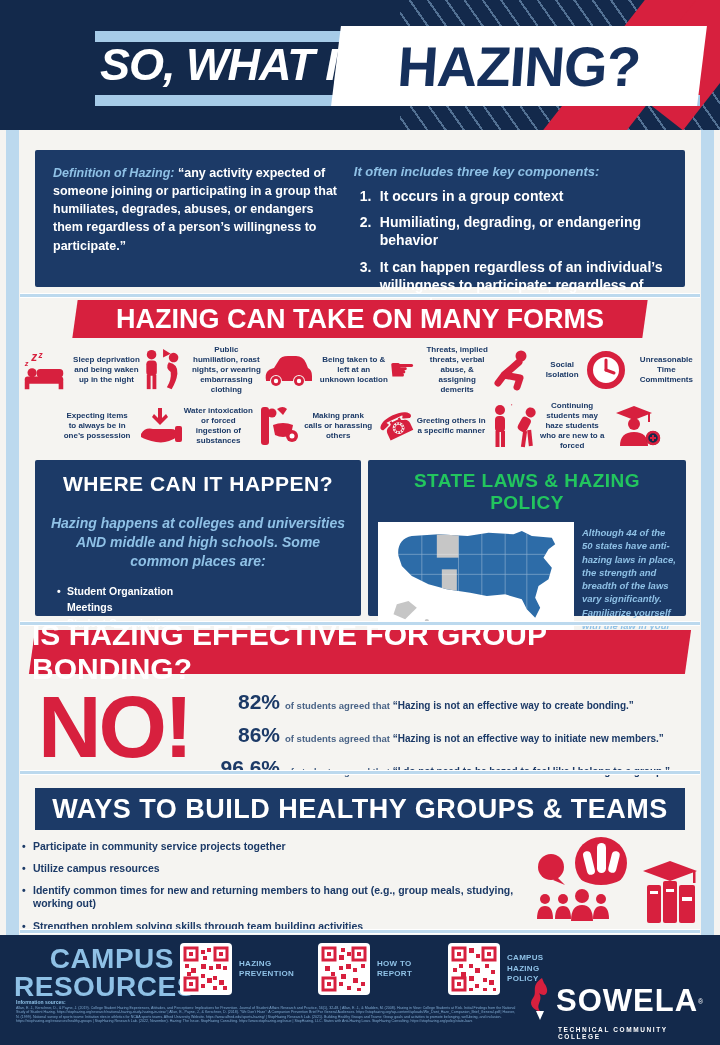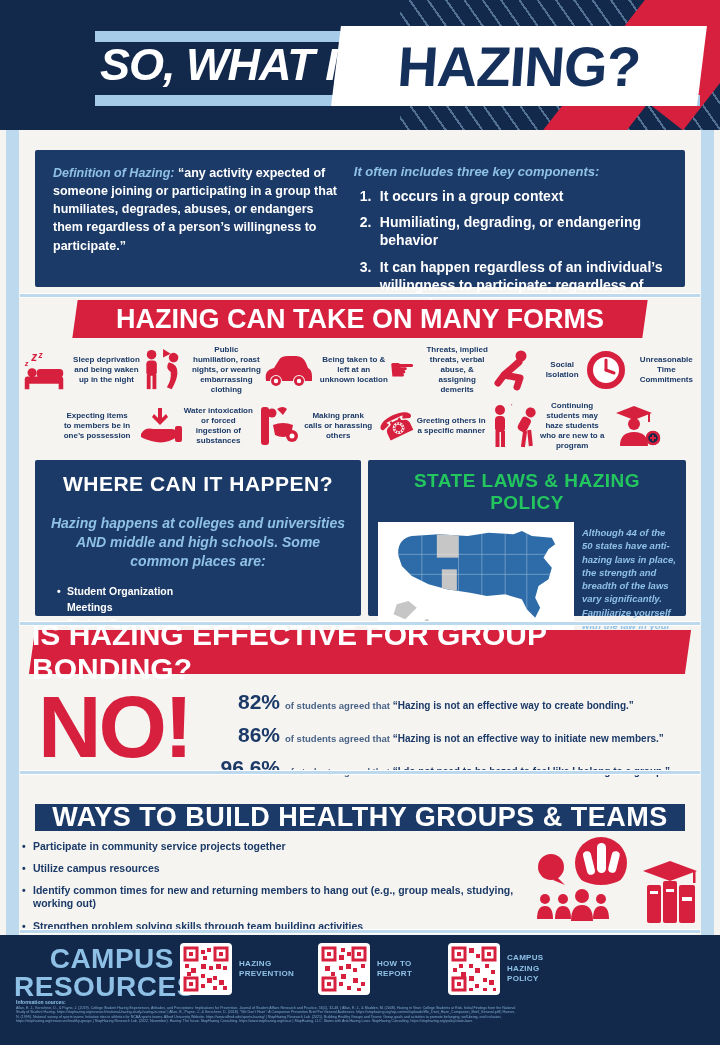--- a/index.html
+++ b/index.html
@@ -73,22 +73,22 @@
 
   
   .no-word { position:absolute; left:38px; top:676px; color:#d7203e; font-size:88px; font-weight:900; letter-spacing:-3px; }
   .stats { position:absolute; left:205px; top:690px; width:505px; }
   .stat-line { display:flex; align-items:baseline; margin-bottom:9px; }
   .stat-pct { width:80px; text-align:right; color:#1c3a67; font-size:21px; font-weight:900; flex:none; padding-right:5px; }
   .stat-rest { font-size:9.5px; color:#4a6487; font-weight:bold; }
   .stat-rest b { color:#1c3a67; font-size:10px; }
 
   
-  .healthy-banner { position:absolute; left:35px; top:788px; width:650px; height:27px; background:#1c3a67;
-    display:flex; align-items:center; justify-content:center;margin-top:16px; }
+  .healthy-banner { position:absolute; left:35px; top:788px; width:650px; height:42px; background:#1c3a67;
+    display:flex; align-items:center; justify-content:center; }
   .healthy-banner span { color:#fff; font-size:27px; font-weight:900; letter-spacing:.5px; }
   .healthy-list { position:absolute; left:22px; top:840px; width:510px; list-style:none; }
   .healthy-list li { color:#1c3a67; font-size:10.5px; font-weight:bold; line-height:1.25; margin-bottom:9px; position:relative; padding-left:11px; }
   .healthy-list li::before { content:"•"; position:absolute; left:0; }
   .healthy-icons { position:absolute; left:535px; top:835px; width:170px; height:95px; }
   .hicon { position:absolute; color:#d7203e; }
 
   
   .bottom { position:absolute; left:0; top:935px; width:720px; height:110px; background:#13294b; }
   .cr-title { position:absolute; left:14px; top:10px; width:160px; color:#8fc1e6; font-weight:900; font-size:28px; line-height:1.0; text-align:right; letter-spacing:.5px; }
@@ -209,21 +209,21 @@
           <line x1="20" y1="20" x2="20" y2="10" stroke="#d7203e" stroke-width="3" stroke-linecap="round"></line>
           <line x1="20" y1="20" x2="28" y2="23" stroke="#d7203e" stroke-width="3" stroke-linecap="round"></line>
         </svg>
       </span>
       <span class="form-label">Unreasonable Time Commitments</span>
     </div>
   </div>
 
   <div class="forms-row r2">
     <div class="form-item">
-      <span class="form-label">Expecting items to members be in one’s possession</span>
+      <span class="form-label">Expecting items to always be in one’s possession</span>
       <span class="ficon">
         <svg width="46" height="40" viewBox="0 0 46 40" fill="#d7203e">
           <path d="M21 2 L25 2 L25 12 L29 8 L31 11 L23 19 L15 11 L17 8 L21 12 Z"></path>
           <path d="M4 28 Q8 21 16 23 L34 23 Q40 23 40 28 L40 31 Q30 38 19 36 Q9 34 4 31 Z"></path>
           <rect x="38" y="20" width="7" height="16" rx="2"></rect>
         </svg>
       </span>
     </div>
     <div class="form-item">
       <span class="form-label">Water intoxication or forced ingestion of substances</span>
@@ -254,21 +254,21 @@
             <circle cx="34" cy="8" r="5"></circle>
             <rect x="29" y="14" width="10" height="15" rx="4"></rect>
           </g>
           <rect x="31" y="28" width="4" height="16" transform="rotate(8 33 36)"></rect>
           <rect x="37" y="27" width="4" height="16" transform="rotate(-6 39 35)"></rect>
           <text x="20" y="6" font-size="8" fill="#d7203e">'</text>
         </svg>
       </span>
     </div>
     <div class="form-item">
-      <span class="form-label">Continuing students may haze students who are new to a program</span>
+      <span class="form-label">Continuing students may haze students who are new to a forced</span>
       <span class="ficon">
         <svg width="50" height="44" viewBox="0 0 50 44" fill="#d7203e">
           <polygon points="22,2 40,9 22,16 4,9"></polygon>
           <rect x="36" y="9" width="2" height="9"></rect>
           <circle cx="22" cy="20" r="6"></circle>
           <path d="M8 42 Q8 28 22 28 Q36 28 36 42 Z"></path>
           <circle cx="41" cy="34" r="7" fill="#13294b"></circle>
           <circle cx="41" cy="34" r="6" fill="none" stroke="#d7203e" stroke-width="2.5"></circle>
           <path d="M41 31 v6 M38 34 h6" stroke="#d7203e" stroke-width="2"></path>
         </svg>
@@ -505,15 +505,28 @@
         </svg>
       </span>
       <span class="qr-label">CAMPUS HAZING POLICY</span>
     </div>
 
     <div class="sources">
       <div class="sources-h">Information sources:</div>
       <div class="lines">Allan, E. J., Kerschner, D., &amp; Payne, J. (2019). College Student Hazing Experiences, Attitudes, and Perceptions: Implications for Prevention. Journal of Student Affairs Research and Practice, 56(1), 32-48.  |  Allan, E. J., &amp; Madden, M. (2008). Hazing in View: College Students at Risk. Initial Findings from the National Study of Student Hazing. https://stophazing.org/research/national-hazing-study-hazing-in-view/  |  Allan, E., Payne, J., &amp; Kerschner, D. (2018). “We Don’t Haze”: A Companion Prevention Brief For General Audiences. https://stophazing.org/wp-content/uploads/We_Dont_Haze_Companion_Brief_General.pdf  |  Hoover, N. (1999). National survey of sports teams: Initiation rites in athletics for NCAA sports teams. Alfred University Website. https://www.alfred.edu/sports-hazing/  |  StopHazing Research Lab. (2021). Building Healthy Groups and Teams: Group goals and activities to promote belonging, well-being, and inclusion. https://stophazing.org/resources/healthy-groups  |  StopHazing Research Lab. (2022, November). Hazing: The Issue. StopHazing Consulting. https://www.stophazing.org/issue  |  StopHazing, LLC. States with Anti-Hazing Laws. StopHazing Consulting. https://stophazing.org/policy/state-laws</div>
     </div>
 
+    <div class="logo">
+      <div class="logo-row">
+        <span>
+          <svg width="34" height="44" viewBox="0 0 34 44">
+            <path d="M20 1 C8 9 16 15 11 21 C6 27 11 33 19 35 C12 28 22 24 17 16 C25 22 28 13 22 6 Z" fill="#d7203e"></path>
+            <path d="M14 34 L22 34 L18 43 Z" fill="#fff"></path>
+          </svg>
+        </span>
+        <span class="logo-name">SOWELA</span>
+        <span class="logo-reg">®</span>
+      </div>
+      <div class="logo-tag">TECHNICAL COMMUNITY COLLEGE</div>
+    </div>
   </div>
 
 </div>
 
 </body></html>

